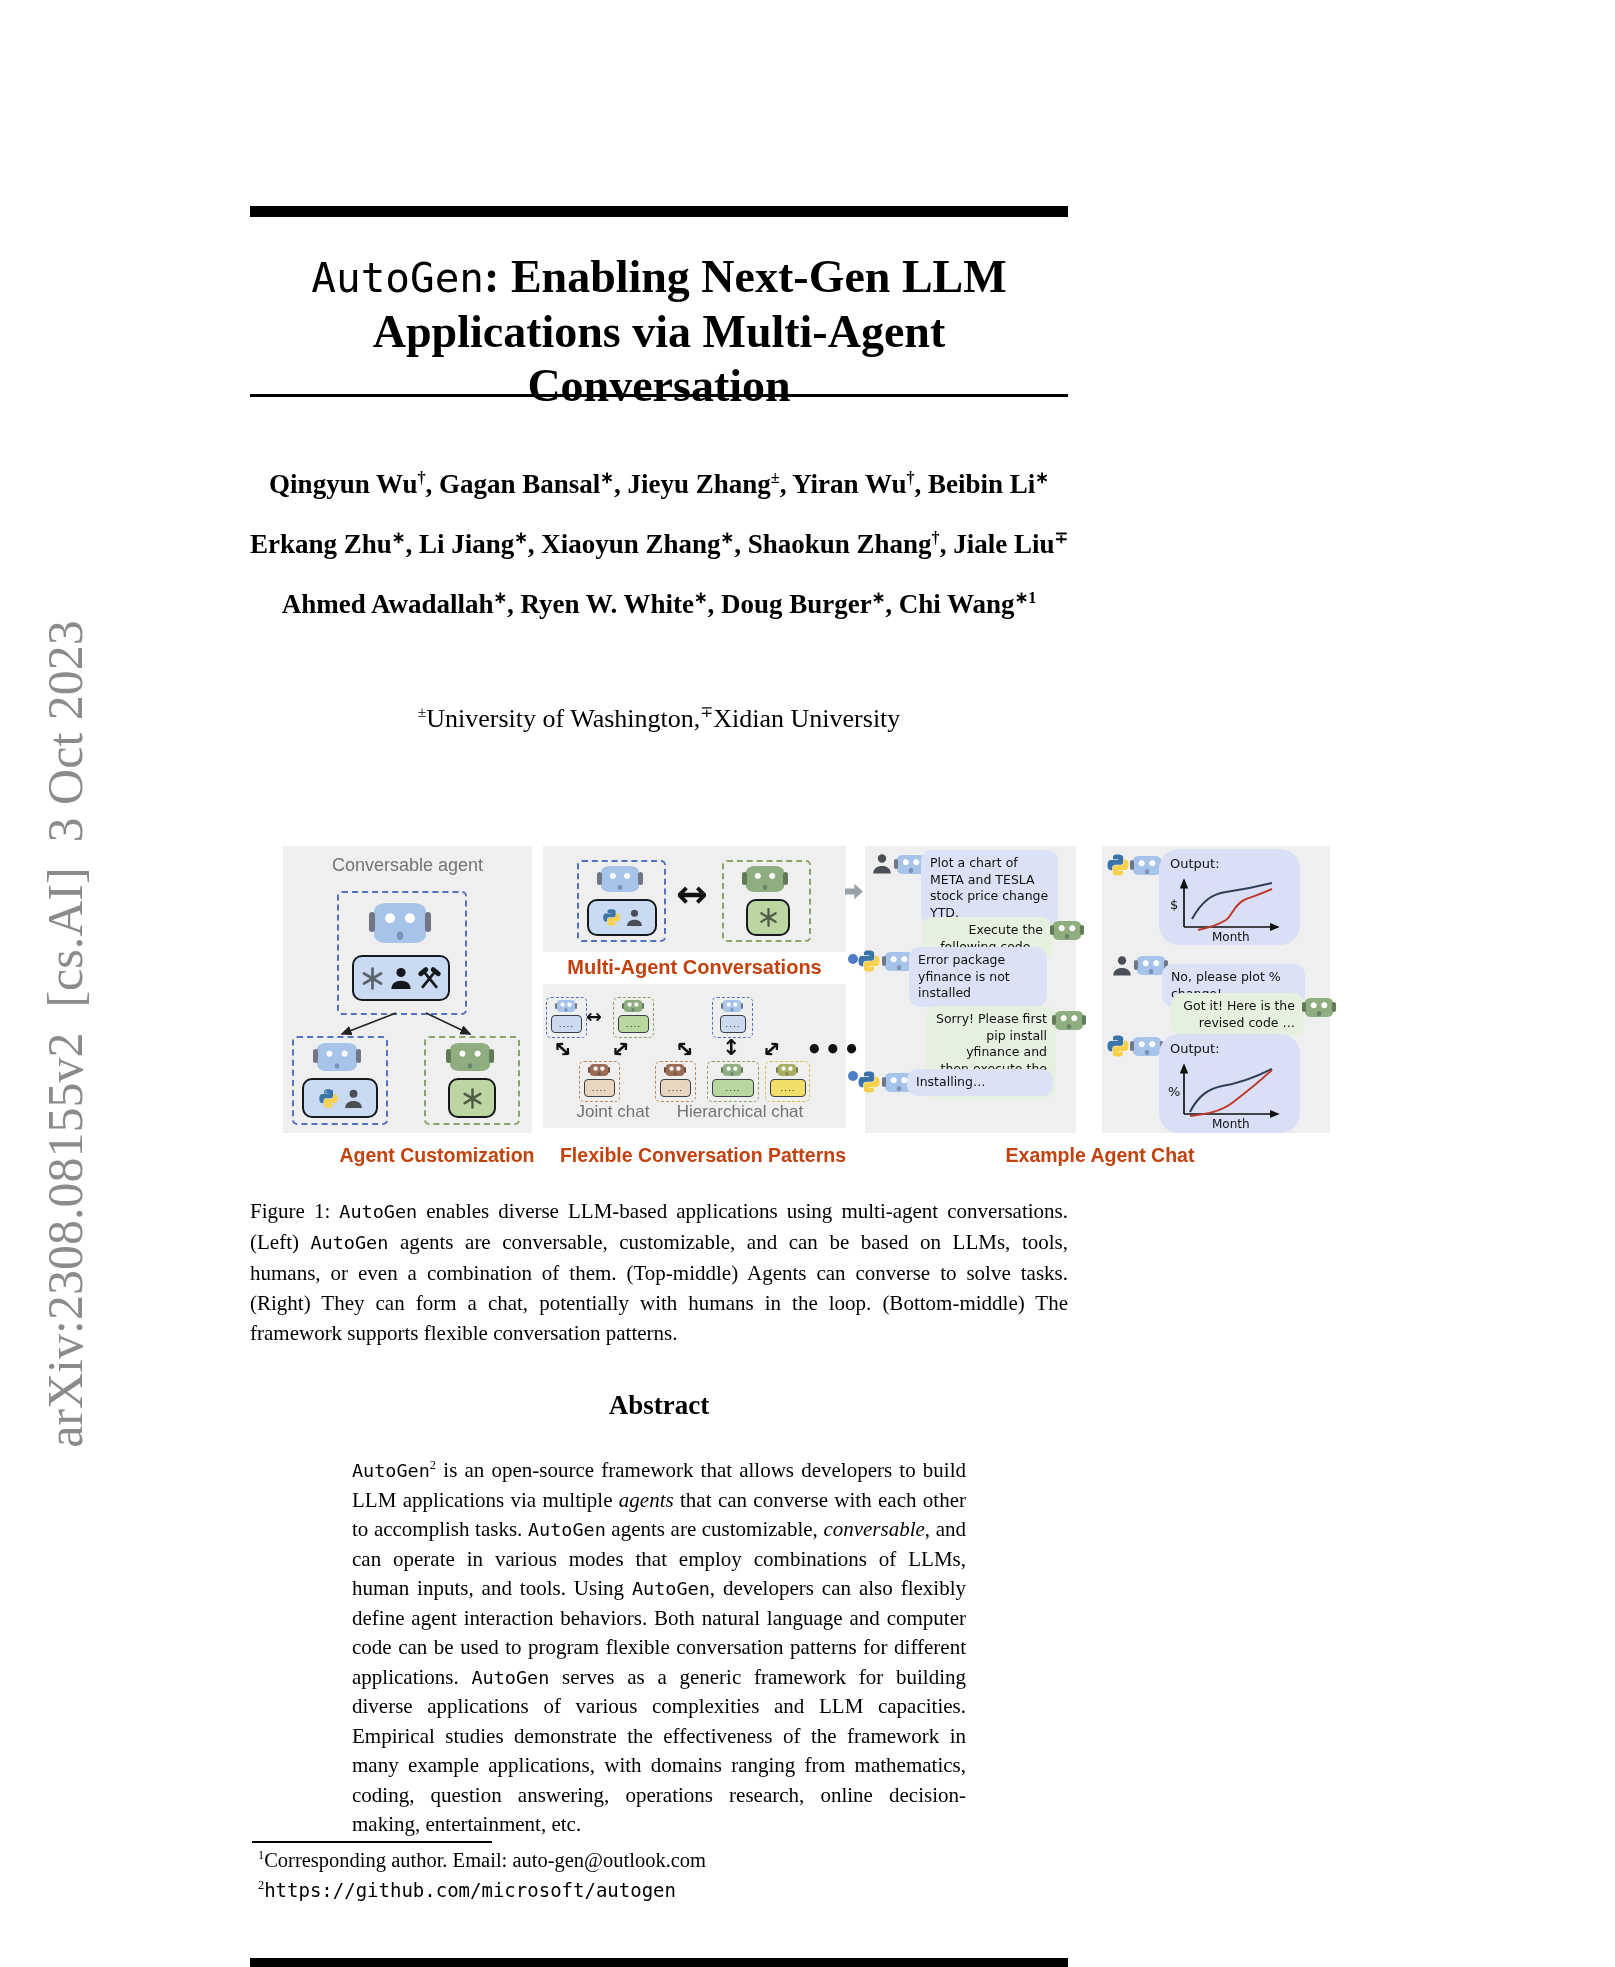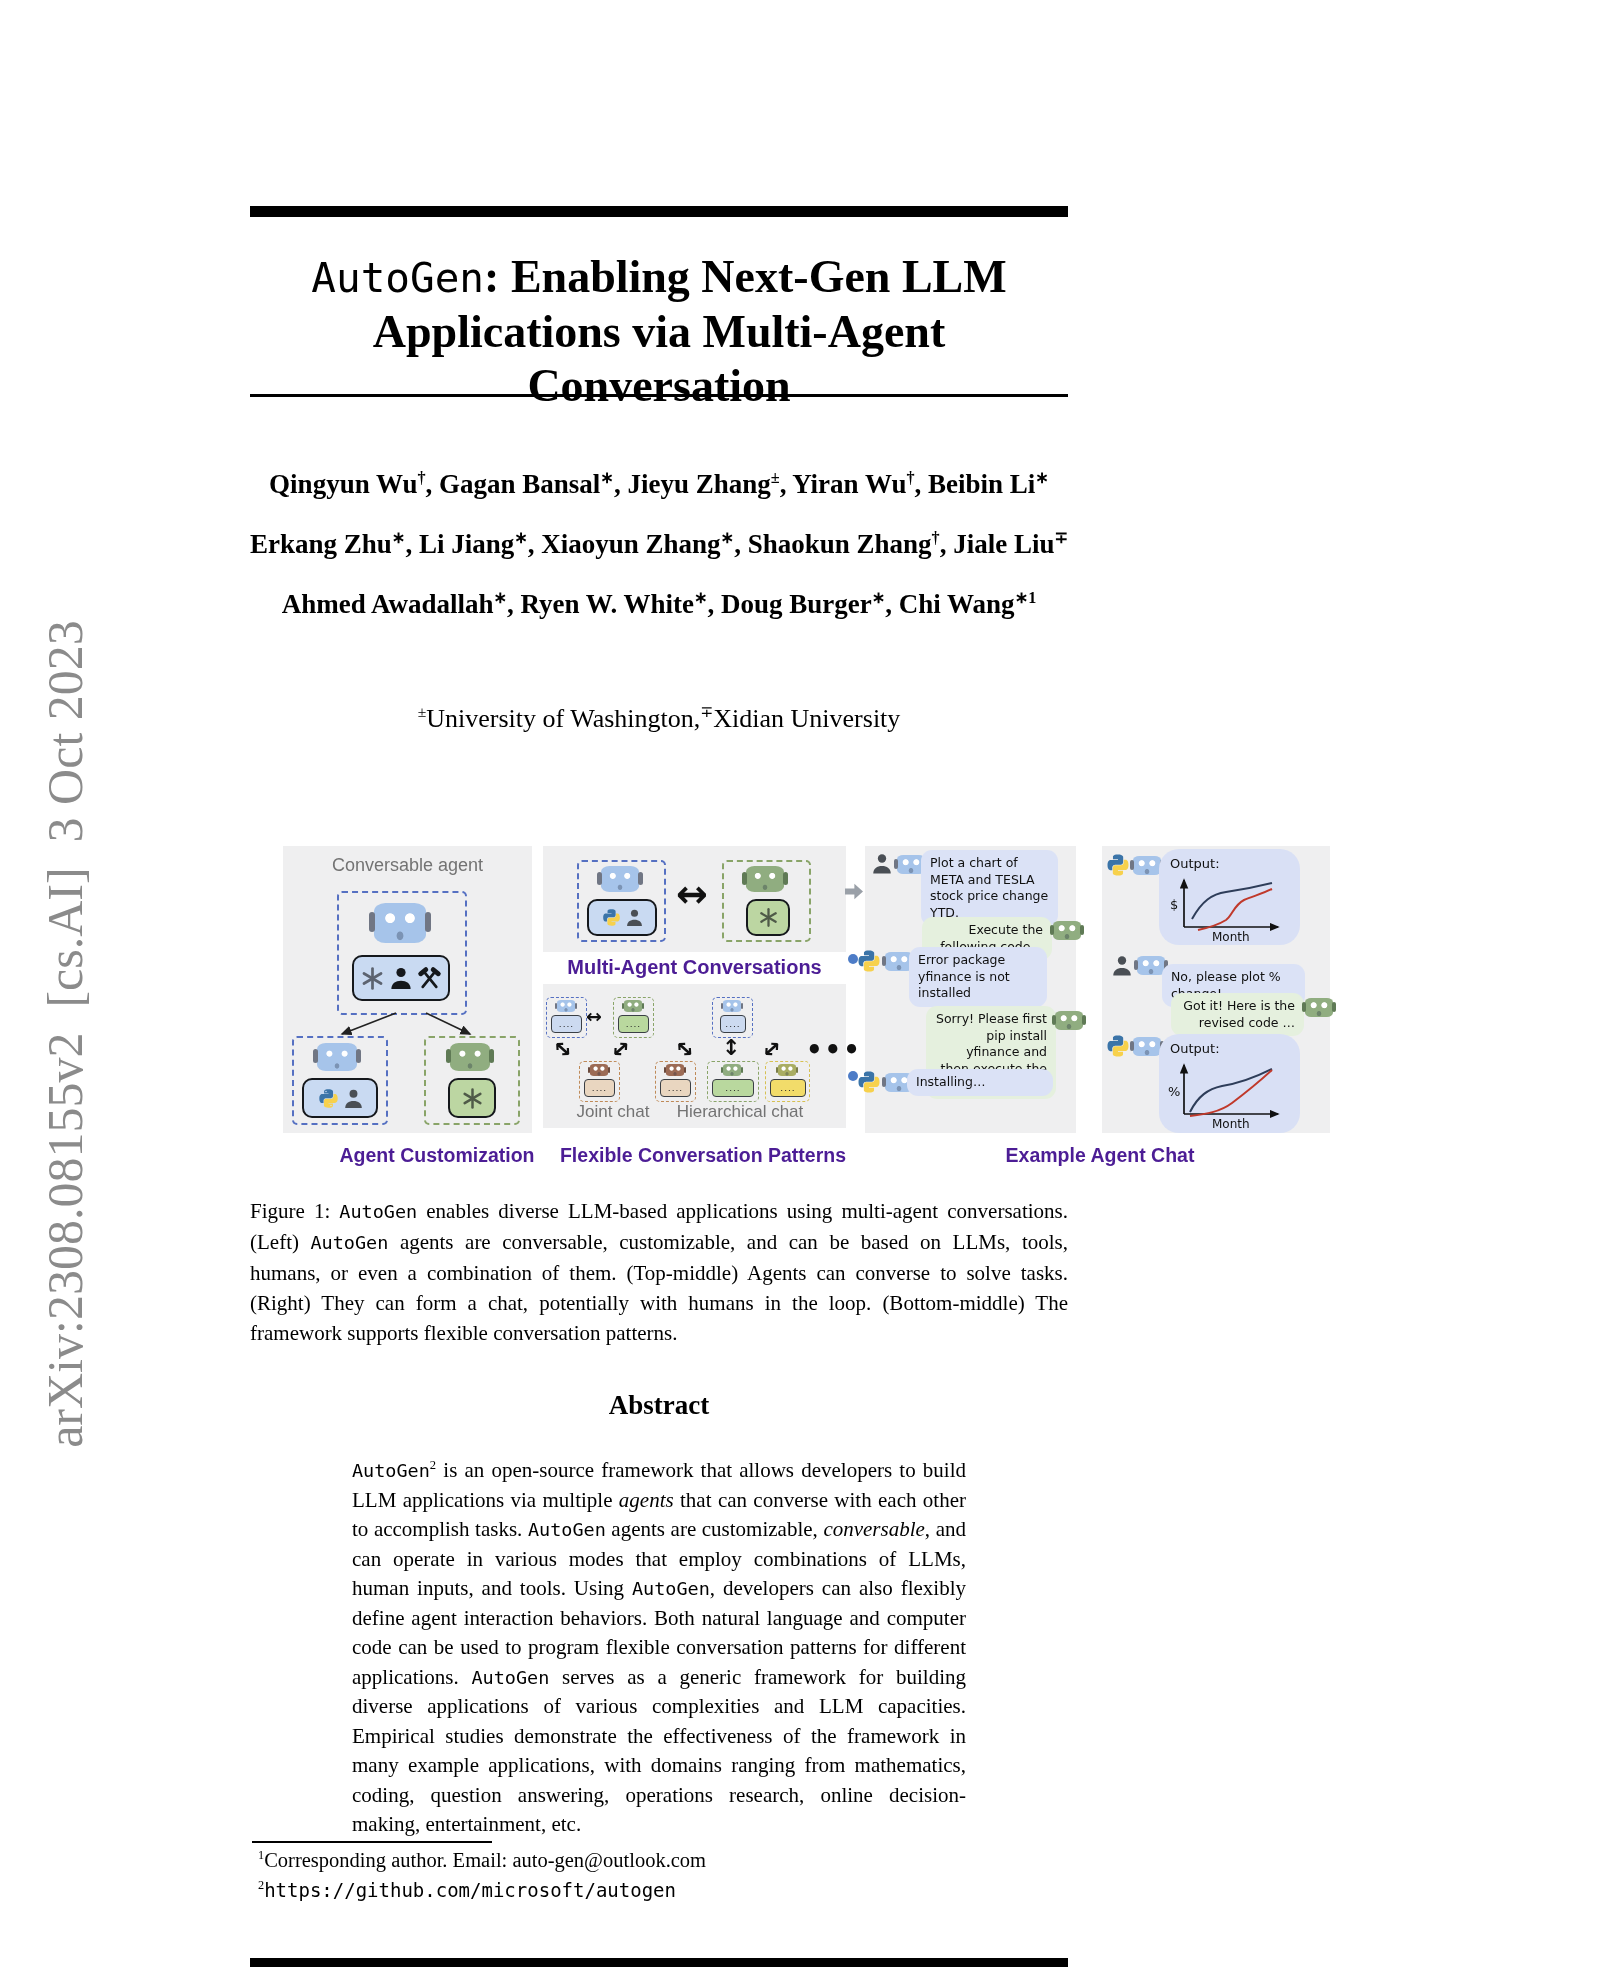--- a/index.html
+++ b/index.html
@@ -18,21 +18,21 @@
   .bar{position:absolute;background:#000;}
 
   
   .panel{position:absolute;background:#efeff0;}
   .dash{position:absolute;border-radius:5px;}
   .chip{position:absolute;display:flex;align-items:center;justify-content:center;gap:5px;
         border:2.5px solid #15181c;border-radius:10px;background:#c9daf2;}
   .chip.g{background:#bcd6a2;}
   .mini{position:absolute;border:1.5px solid #3a3f45;border-radius:4px;display:flex;align-items:center;
         justify-content:center;font:9px/1 "DejaVu Sans",sans-serif;color:#222;letter-spacing:1px;}
-  .cap{position:absolute;font-family:"Liberation Sans",sans-serif;font-weight:bold;font-size:19.5px;color:#4c1d95;text-align:center;}
+  .cap{position:absolute;font-family:"Liberation Sans",sans-serif;font-weight:bold;font-size:19.5px;color:#c2410c;text-align:center;}
   .flabel{position:absolute;font-family:"Liberation Sans",sans-serif;color:#737373;text-align:center;}
 
   
   .bot{position:absolute;border-radius:22%;--er:4.5px;--mr:3px;
     background:
       radial-gradient(circle at 31% 38%, #fff 0 var(--er), rgba(0,0,0,0) calc(var(--er) + .8px)),
       radial-gradient(circle at 69% 38%, #fff 0 var(--er), rgba(0,0,0,0) calc(var(--er) + .8px)),
       radial-gradient(ellipse at 50% 82%, rgba(25,35,55,.30) 0 var(--mr), rgba(0,0,0,0) calc(var(--mr) + .8px)),
       var(--c);}
   .bot::before,.bot::after{content:"";position:absolute;top:22%;width:12%;height:50%;

